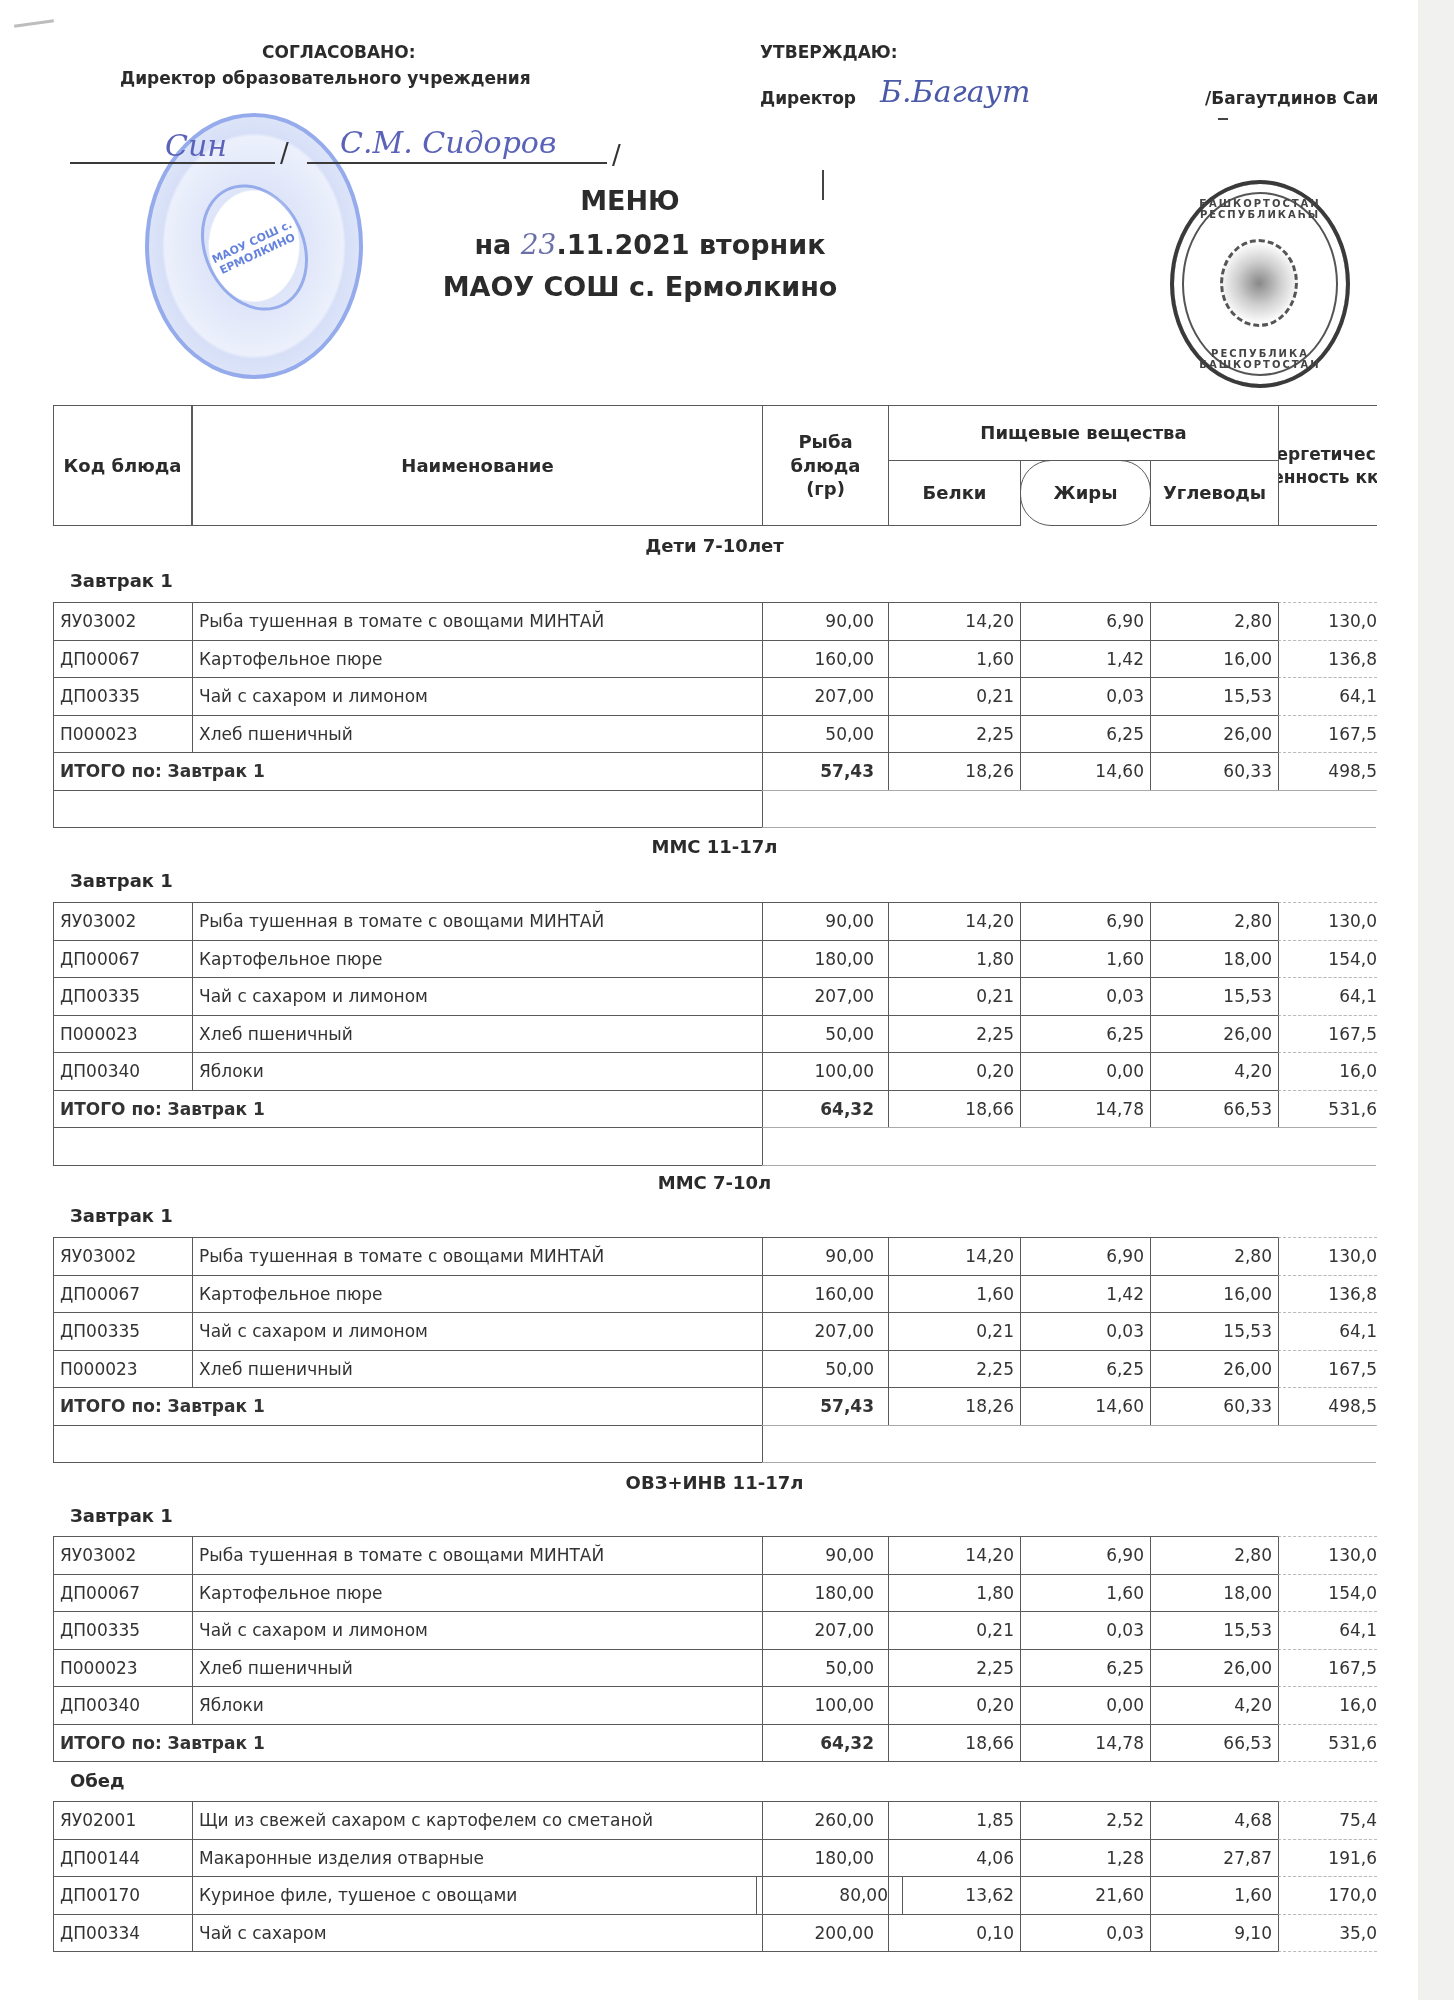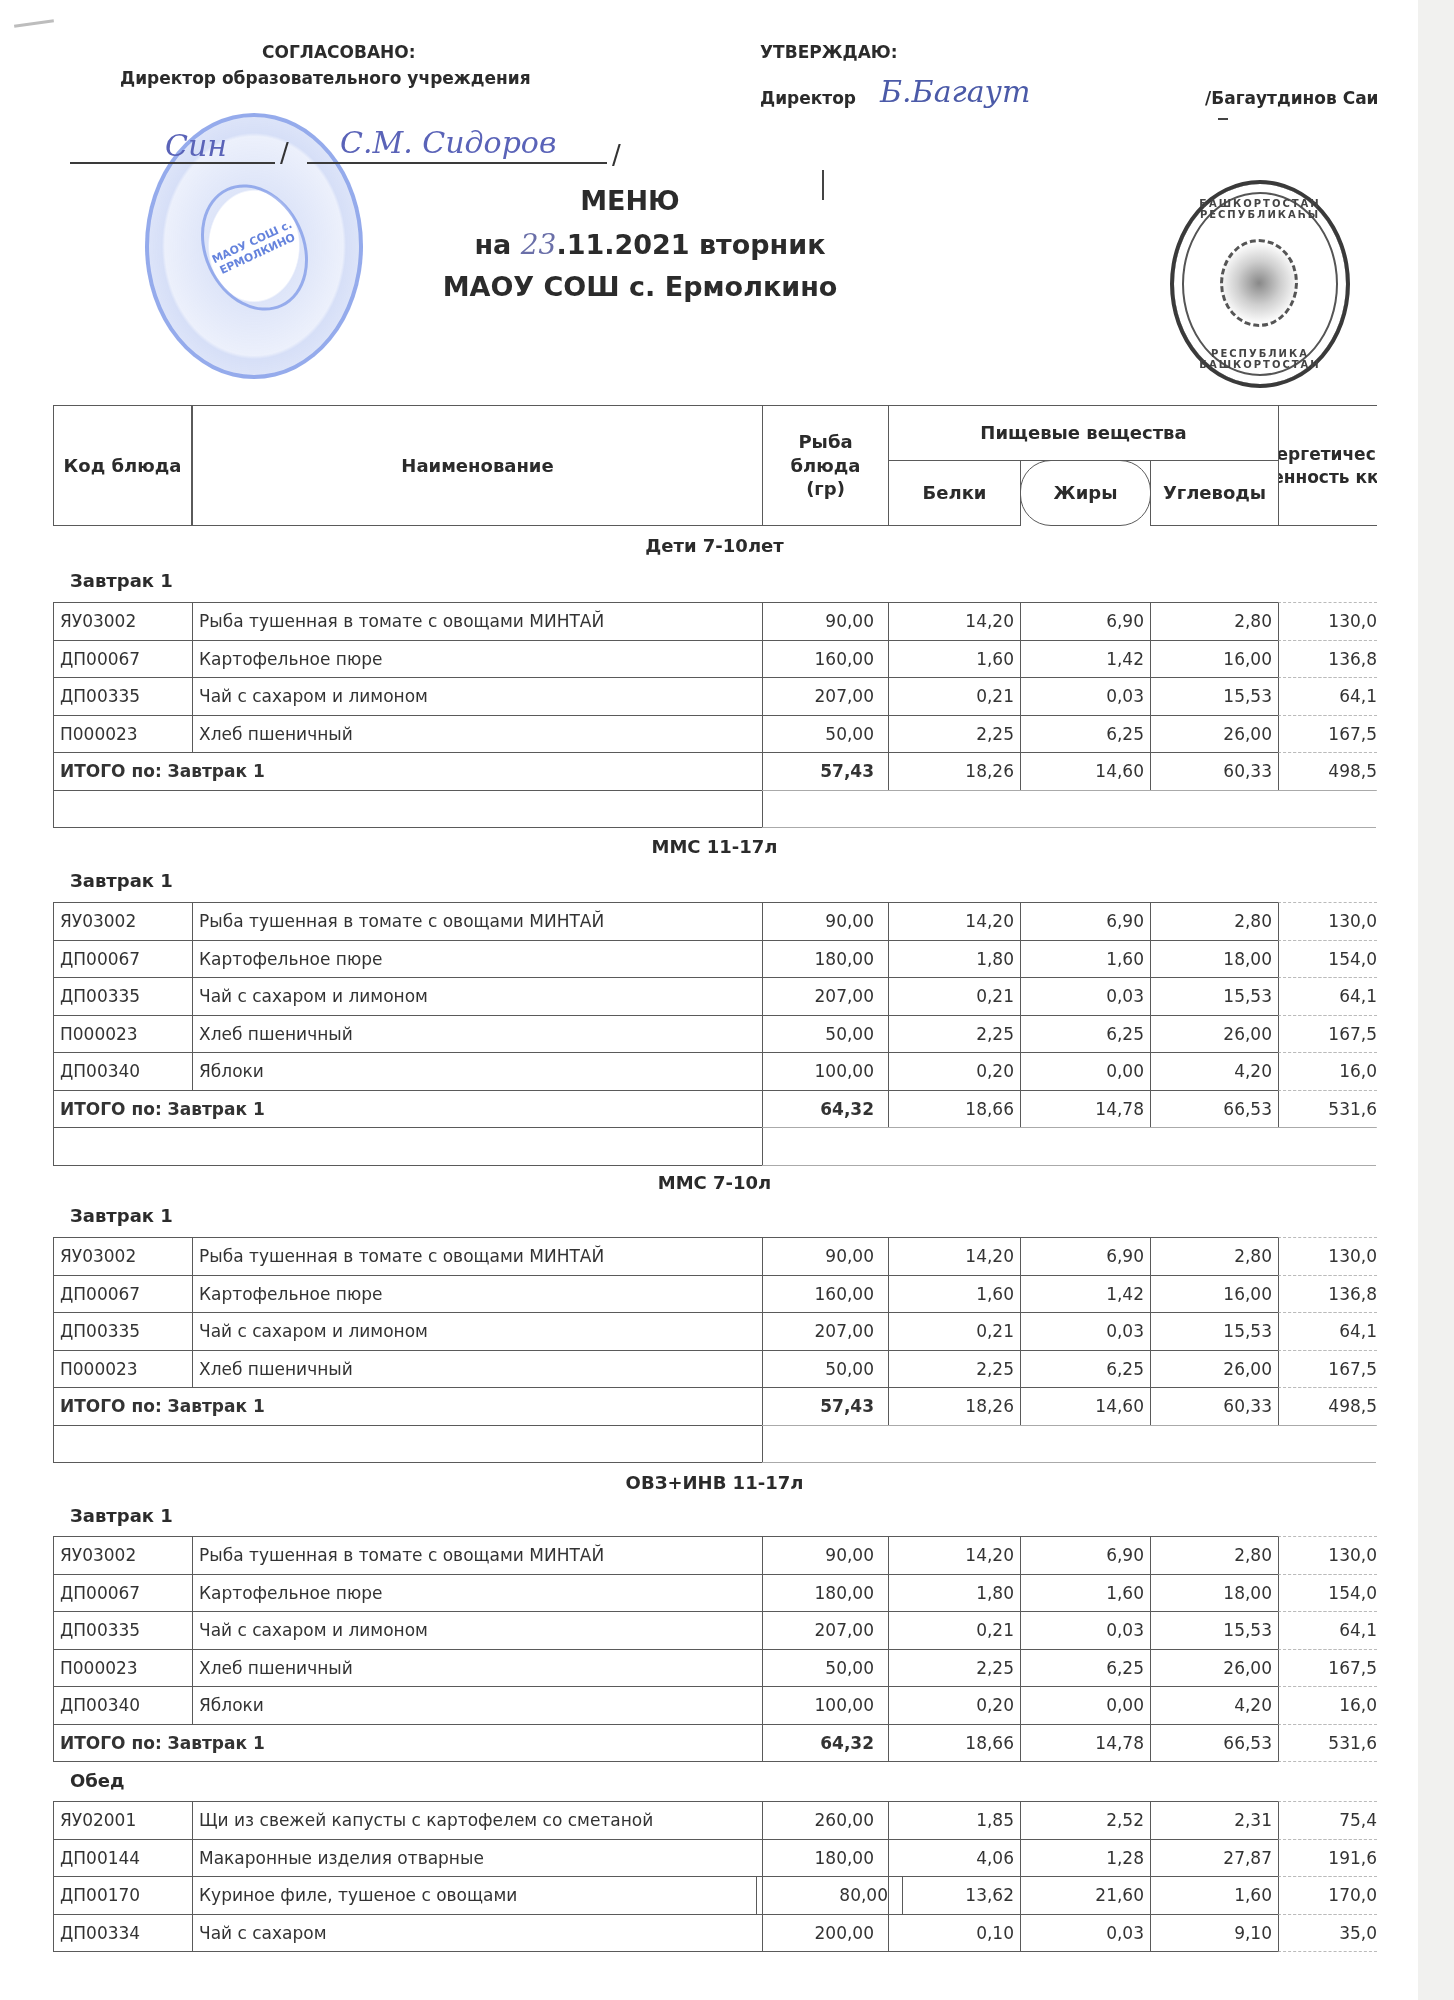--- a/index.html
+++ b/index.html
@@ -318,25 +318,25 @@
       <div class="cell itogo-label" style="left: 53px; top: 1723.5px; width: 710px; height: 38.5px;">ИТОГО по: Завтрак 1</div>
       <div class="cell num bold-num" style="left: 762px; top: 1723.5px; width: 127px; height: 38.5px; padding-right: 14px;">64,32</div>
       <div class="cell num" style="left: 888px; top: 1723.5px; width: 133px; height: 38.5px;">18,66</div>
       <div class="cell num" style="left: 1020px; top: 1723.5px; width: 131px; height: 38.5px;">14,78</div>
       <div class="cell num" style="left: 1150px; top: 1723.5px; width: 129px; height: 38.5px;">66,53</div>
       <div class="cell num energy" style="left: 1278px; top: 1723.5px; width: 99px; height: 38.5px;">531,6</div>
     </div>
     <div class="meal-label" style="top: 1770px;">Обед</div>
     <div>
       <div class="cell " style="left: 53px; top: 1801px; width: 140px; height: 38.5px;">ЯУ02001</div>
-      <div class="cell " style="left: 192px; top: 1801px; width: 571px; height: 38.5px;">Щи из свежей капусты с картофелем со сметаной</div>
+      <div class="cell " style="left: 192px; top: 1801px; width: 571px; height: 38.5px;">Щи из свежей сахаром с картофелем со сметаной</div>
       <div class="cell num" style="left: 762px; top: 1801px; width: 127px; height: 38.5px; padding-right: 14px;">260,00</div>
       <div class="cell num" style="left: 888px; top: 1801px; width: 133px; height: 38.5px;">1,85</div>
       <div class="cell num" style="left: 1020px; top: 1801px; width: 131px; height: 38.5px;">2,52</div>
-      <div class="cell num" style="left: 1150px; top: 1801px; width: 129px; height: 38.5px;">2,31</div>
+      <div class="cell num" style="left: 1150px; top: 1801px; width: 129px; height: 38.5px;">4,68</div>
       <div class="cell num energy" style="left: 1278px; top: 1801px; width: 99px; height: 38.5px;">75,4</div>
     </div>
     <div>
       <div class="cell " style="left: 53px; top: 1838.5px; width: 140px; height: 38.5px;">ДП00144</div>
       <div class="cell " style="left: 192px; top: 1838.5px; width: 571px; height: 38.5px;">Макаронные изделия отварные</div>
       <div class="cell num" style="left: 762px; top: 1838.5px; width: 127px; height: 38.5px; padding-right: 14px;">180,00</div>
       <div class="cell num" style="left: 888px; top: 1838.5px; width: 133px; height: 38.5px;">4,06</div>
       <div class="cell num" style="left: 1020px; top: 1838.5px; width: 131px; height: 38.5px;">1,28</div>
       <div class="cell num" style="left: 1150px; top: 1838.5px; width: 129px; height: 38.5px;">27,87</div>
       <div class="cell num energy" style="left: 1278px; top: 1838.5px; width: 99px; height: 38.5px;">191,6</div>

